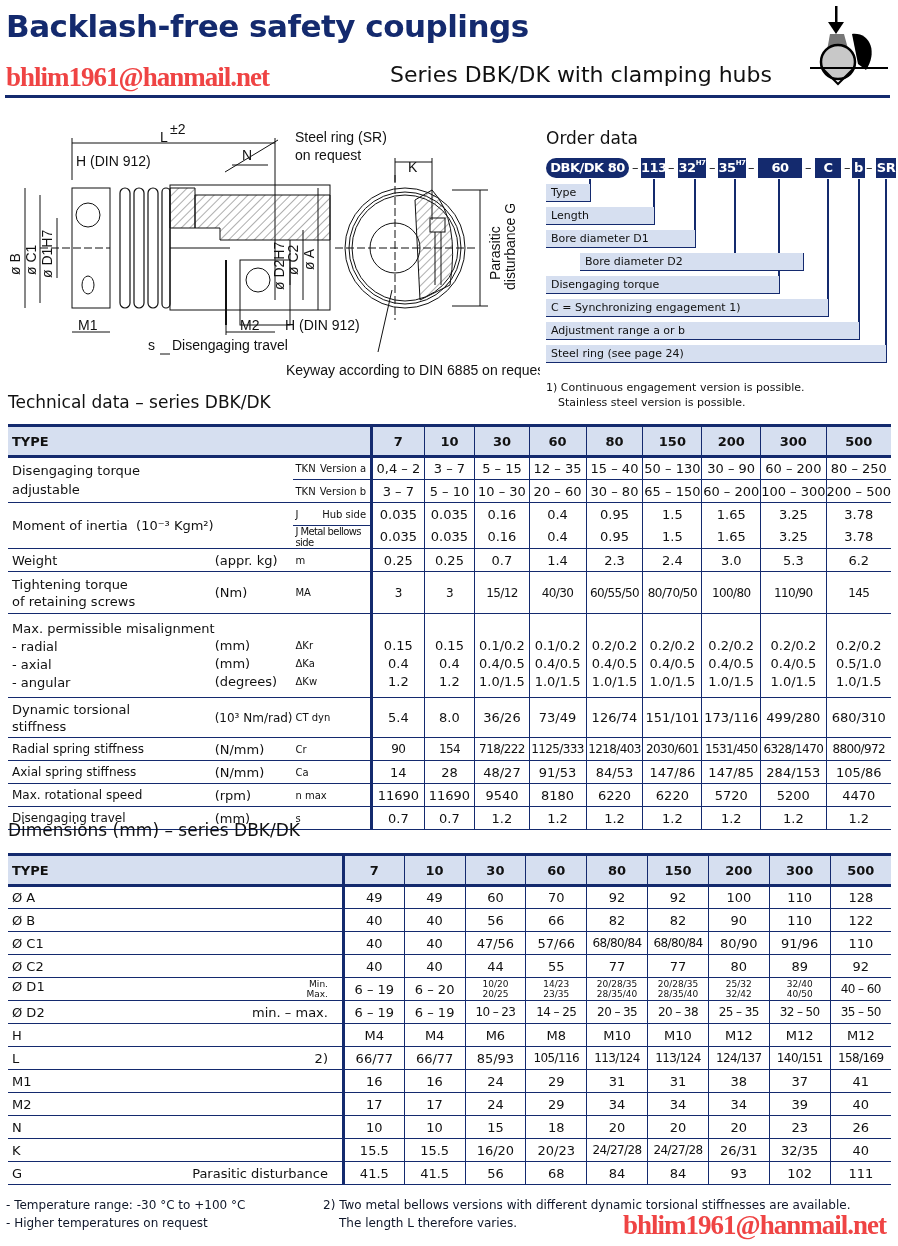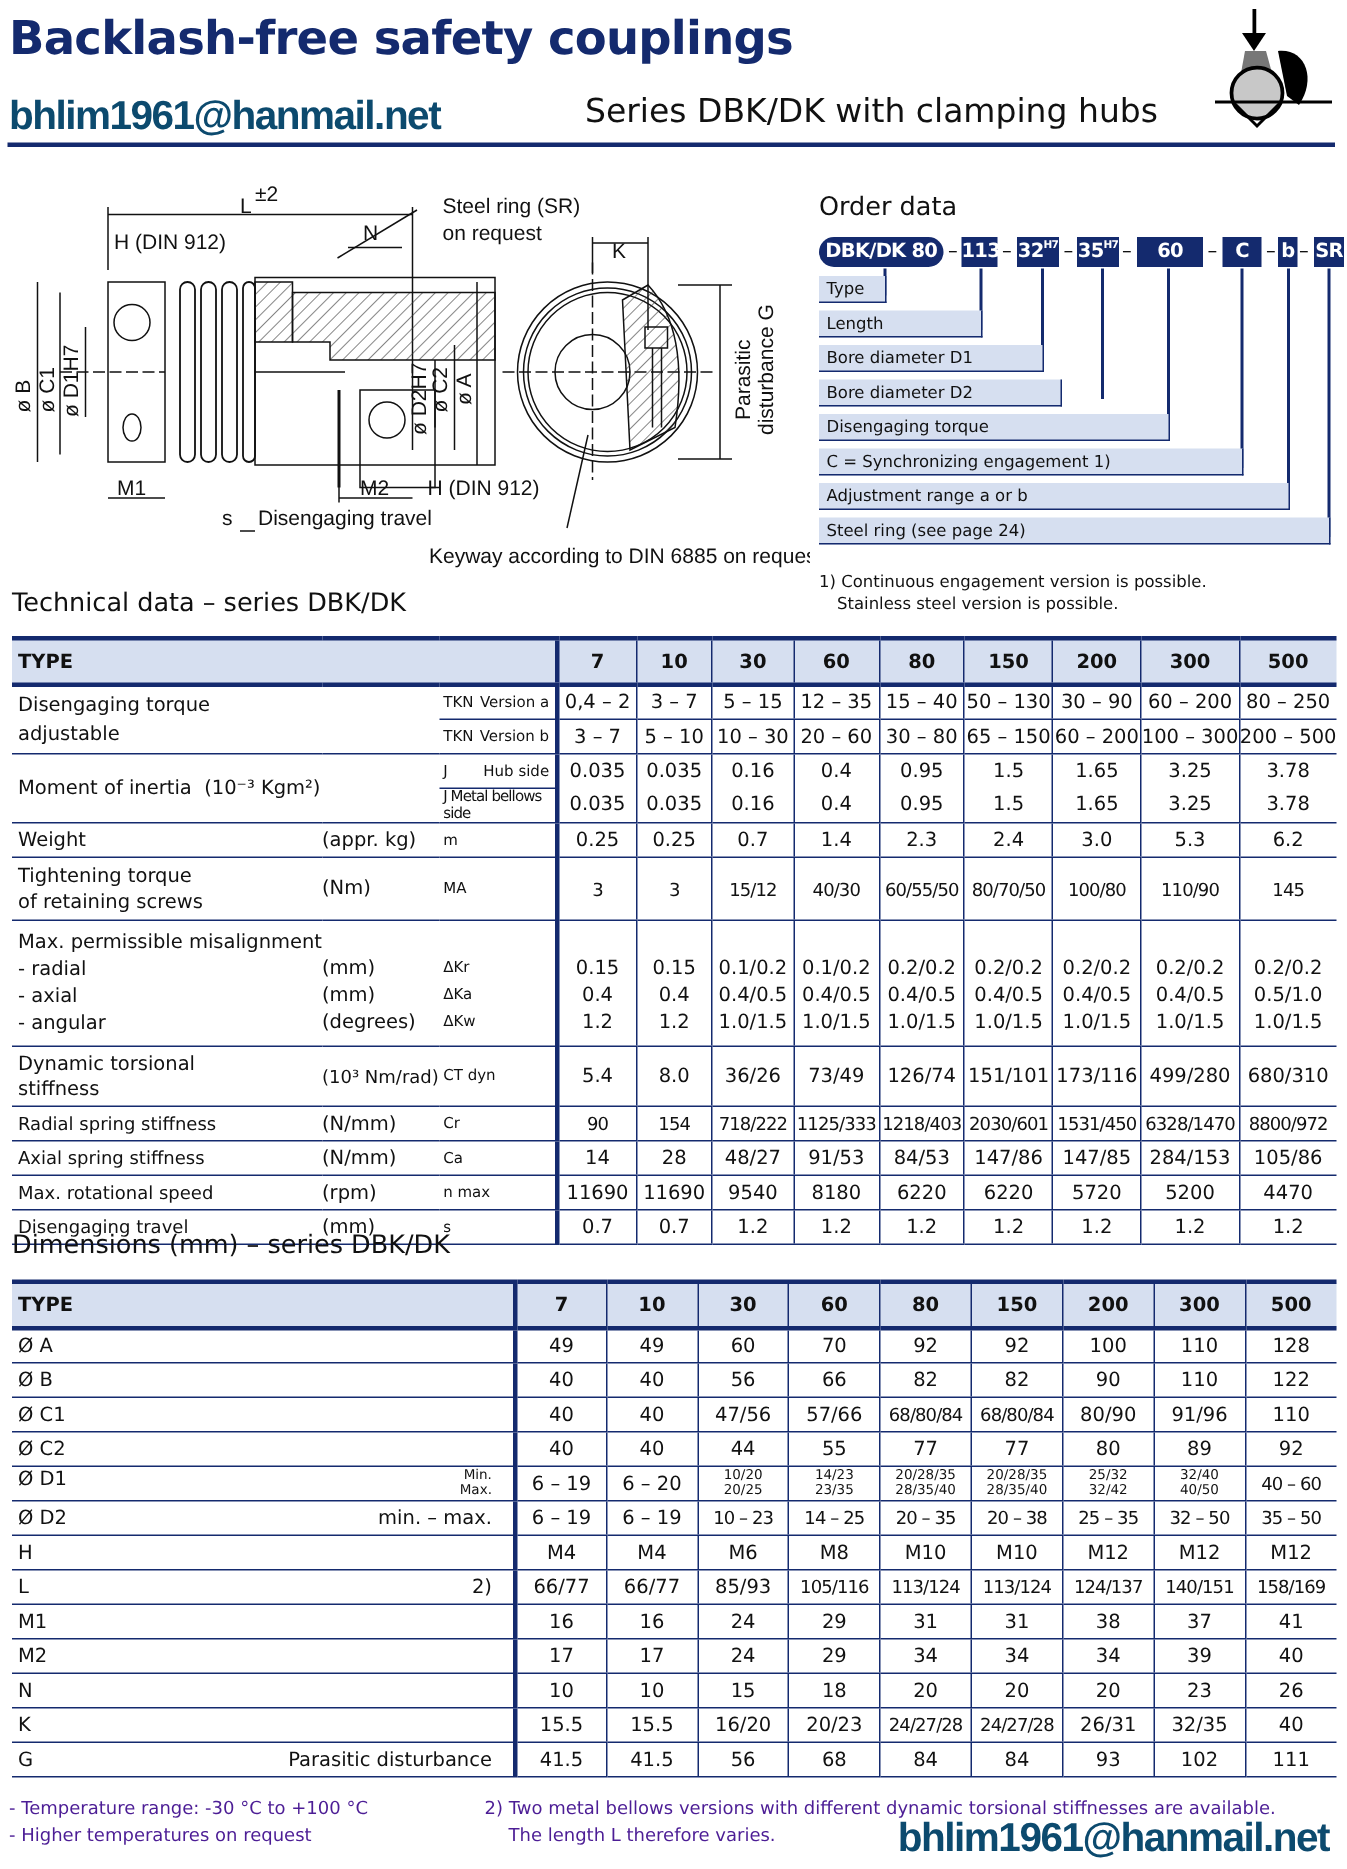--- a/index.html
+++ b/index.html
@@ -1,18 +1,18 @@
 <!DOCTYPE html>
 <html><head>
 <meta charset="utf-8">
 <style>
   * { box-sizing: border-box; margin: 0; padding: 0; }
   body { width: 898px; height: 1246px; background: #ffffff; font-family: "DejaVu Sans", sans-serif; color: #111; position: relative; overflow: hidden; }
   .title { position: absolute; left: 6px; top: 8px; font-family: "DejaVu Sans", sans-serif; font-weight: bold; font-size: 31px; color: #142a6e; letter-spacing: -0.5px; }
-  .watermark { font-family: Liberation Sans, sans-serif; font-weight: bold; color: #0c4a6e; letter-spacing: -1px; }
+  .watermark { font-family: Liberation Serif, serif; font-weight: bold; color: #ef4444; letter-spacing: -1px; }
   .wm-top { position: absolute; left: 6px; top: 62px; font-size: 27px; }
   .wm-bottom { position: absolute; right: 12px; top: 1210px; font-size: 27px; }
   .subtitle { position: absolute; left: 390px; top: 62px; font-size: 22px; color: #111; }
   .logo { position: absolute; left: 808px; top: 4px; width: 80px; height: 84px; }
   .topline { position: absolute; left: 5px; top: 95px; width: 885px; height: 3px; background: #142a6e; }
 
   .drawing { position: absolute; left: 0; top: 120px; width: 540px; height: 270px; }
   .drawing text { font-family: "Liberation Sans", sans-serif; font-size: 14px; fill: #111; }
 
   .order { position: absolute; left: 546px; top: 128px; width: 346px; }
@@ -34,21 +34,21 @@
   table.data thead th { background: #d6dff0; border-top: 3px solid #142a6e; border-bottom: 3px solid #142a6e; font-weight: bold; height: 31px; font-size: 13px; }
   table.data .lbl { text-align: left; padding-left: 4px; }
   table.data .val { text-align: center; border-left: 1.5px solid #142a6e; width: 61px; white-space: nowrap; }
   table.data .val.first { border-left: 3px solid #142a6e; }
   table.data .sym { text-align: left; padding-left: 2px; font-size: 10px; }
   table.data .unit { text-align: left; font-size: 13px; }
   .small { font-size: 9px; line-height: 10px; }
   .tight { letter-spacing: -0.6px; font-size: 12px; }
   .noborder td { border-bottom: none !important; }
 
-  .foot { position: absolute; font-size: 12px; line-height: 18px; color: #4c1d95; }
+  .foot { position: absolute; font-size: 12px; line-height: 18px; color: #0f172a; }
 </style>
 </head>
 <body>
 
 <div class="title">Backlash-free safety couplings</div>
 <div class="watermark wm-top">bhlim1961@hanmail.net</div>
 <div class="subtitle">Series DBK/DK with clamping hubs</div>
 <svg class="logo" viewBox="0 0 80 84">
   <path d="M44 30 C62 28 70 48 58 66 L50 60 Z" fill="#000"></path>
   <rect x="27" y="2" width="2.5" height="22" fill="#000"></rect>
@@ -174,21 +174,21 @@
     <div class="vline" style="left:107px;top:0;height:41px;"></div>
     <div class="vline" style="left:148px;top:0;height:64px;"></div>
     <div class="vline" style="left:188px;top:0;height:87px;"></div>
     <div class="vline" style="left:232px;top:0;height:110px;"></div>
     <div class="vline" style="left:281px;top:0;height:133px;"></div>
     <div class="vline" style="left:312px;top:0;height:156px;"></div>
     <div class="vline" style="left:339px;top:0;height:179px;"></div>
     <div class="order-row" style="top:5px;width:45px;">Type</div>
     <div class="order-row" style="top:28px;width:109px;">Length</div>
     <div class="order-row" style="top:51px;width:150px;">Bore diameter D1</div>
-    <div class="order-row" style="top:74px;width:162px;">Bore diameter D2</div>
+    <div class="order-row" style="top:74px;width:224px;margin-left:34px;">Bore diameter D2</div>
     <div class="order-row" style="top:97px;width:234px;">Disengaging torque</div>
     <div class="order-row" style="top:120px;width:283px;">C = Synchronizing engagement 1)</div>
     <div class="order-row" style="top:143px;width:314px;">Adjustment range a or b</div>
     <div class="order-row" style="top:166px;width:341px;">Steel ring (see page 24)</div>
   </div>
   <div class="order-note">
     <div>1) Continuous engagement version is possible.</div>
     <div>Stainless steel version is possible.</div>
   </div>
 </div>

